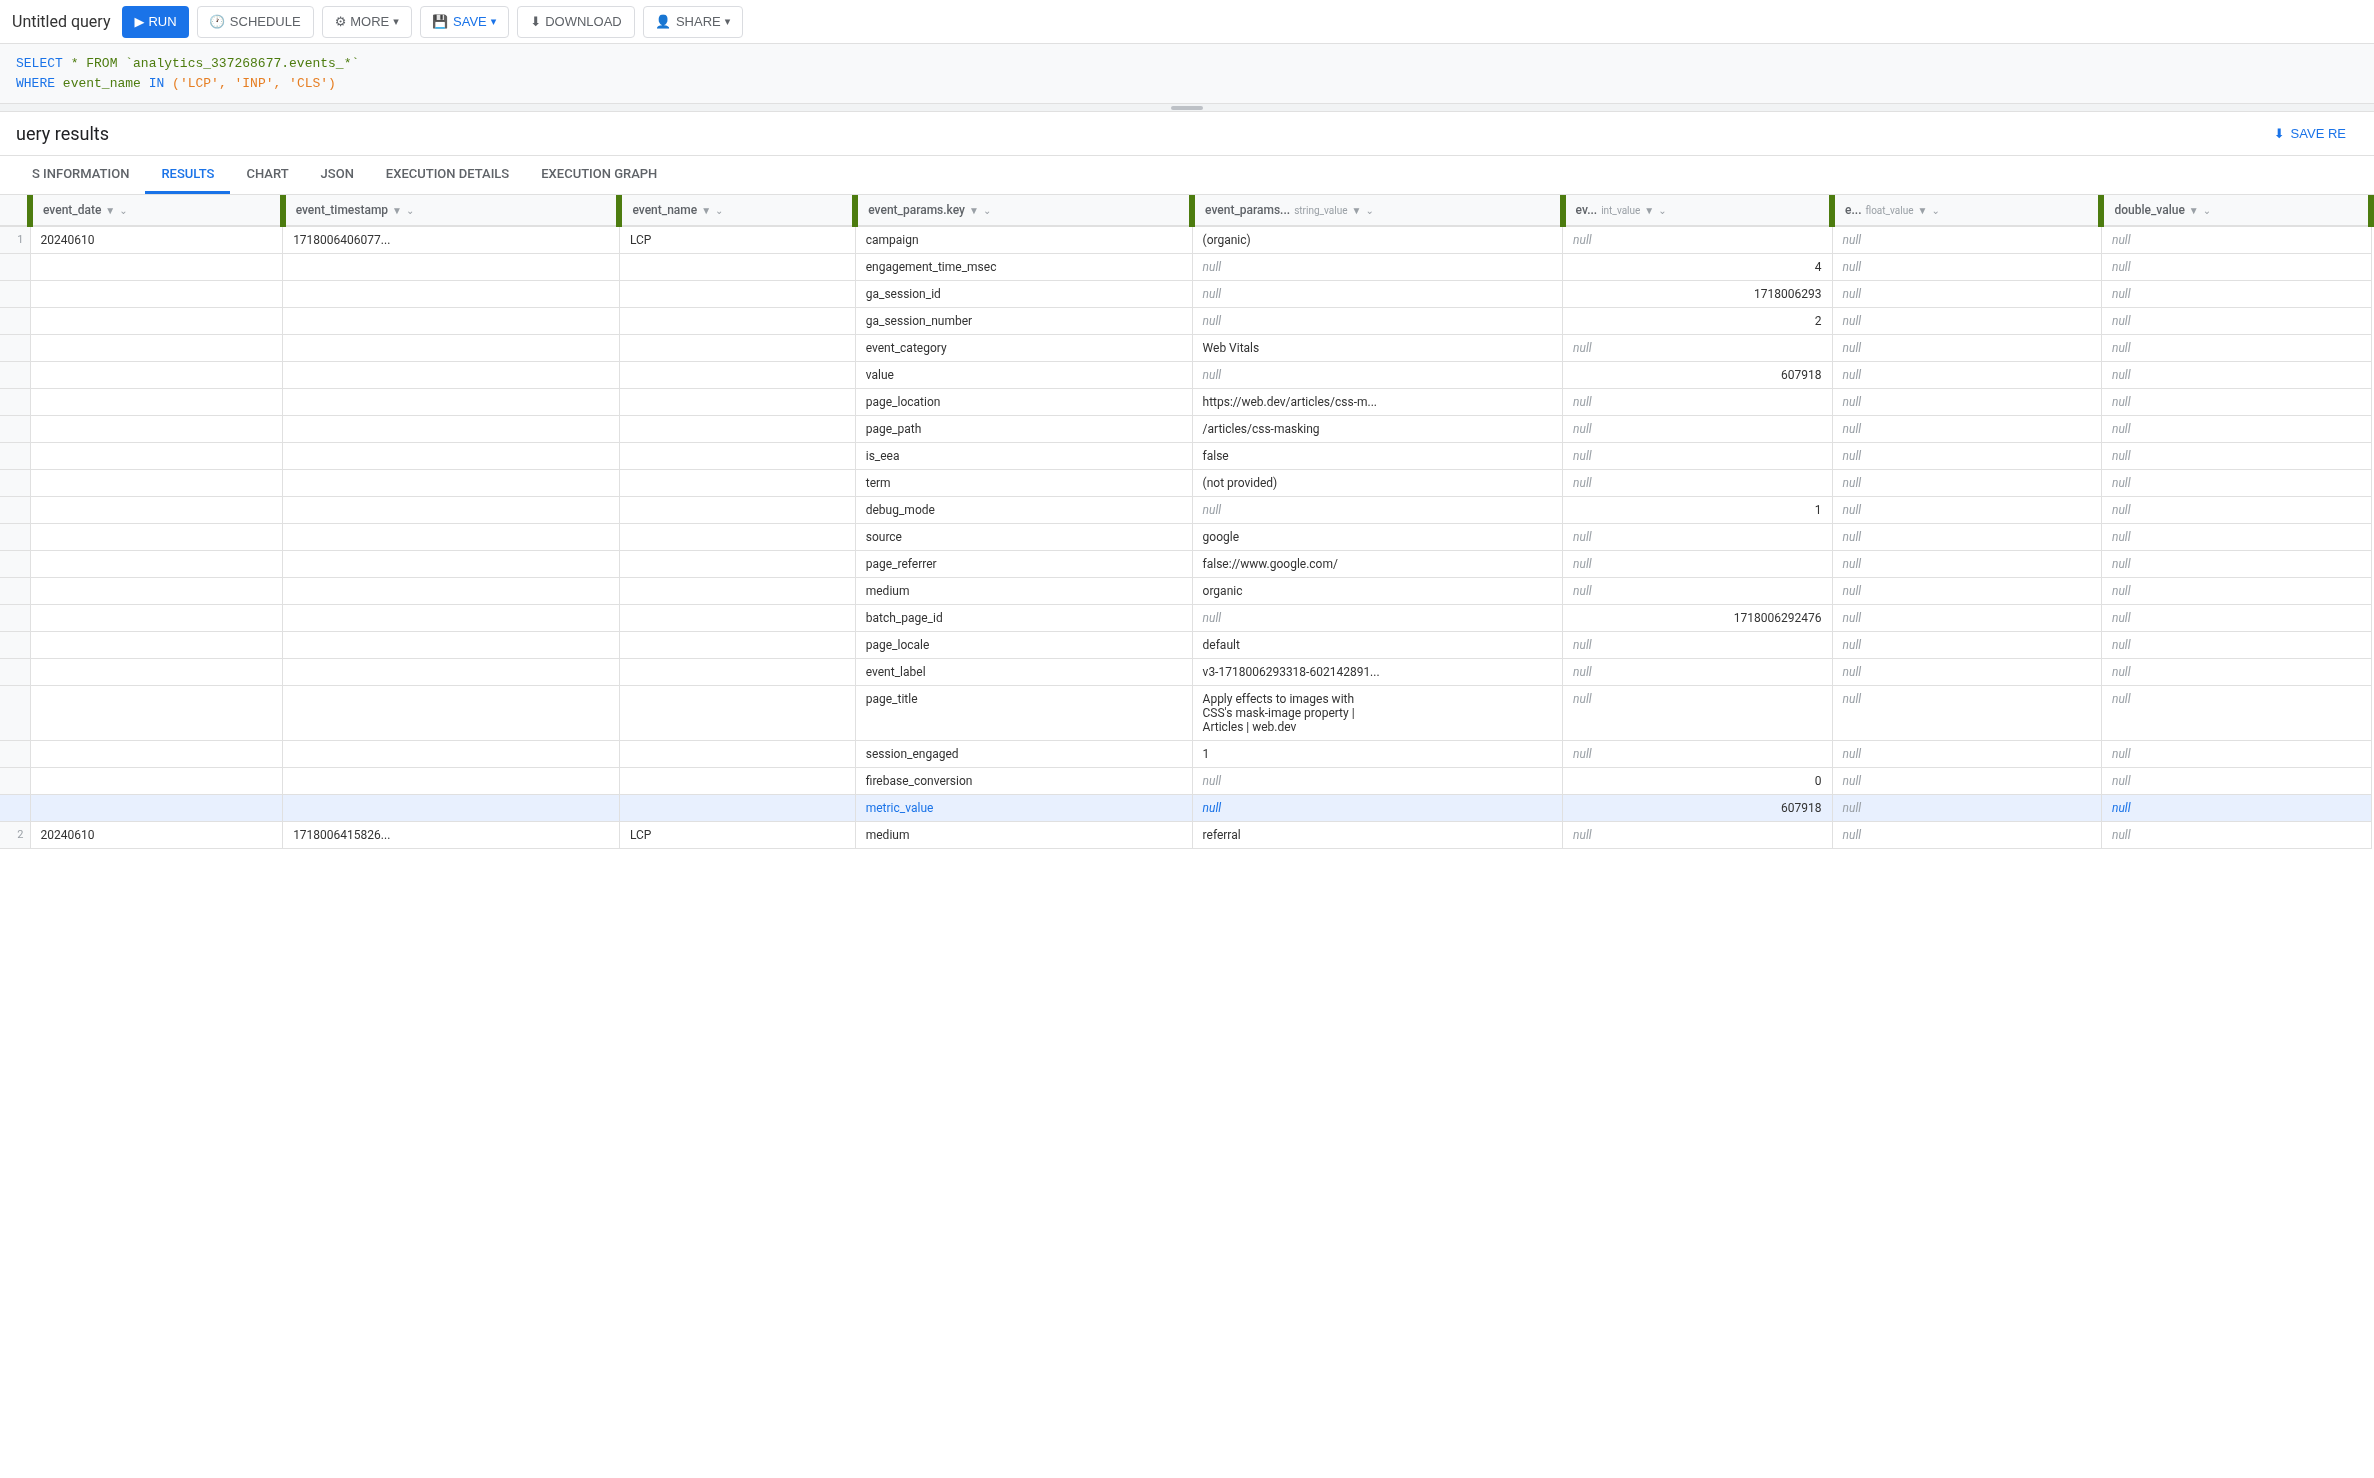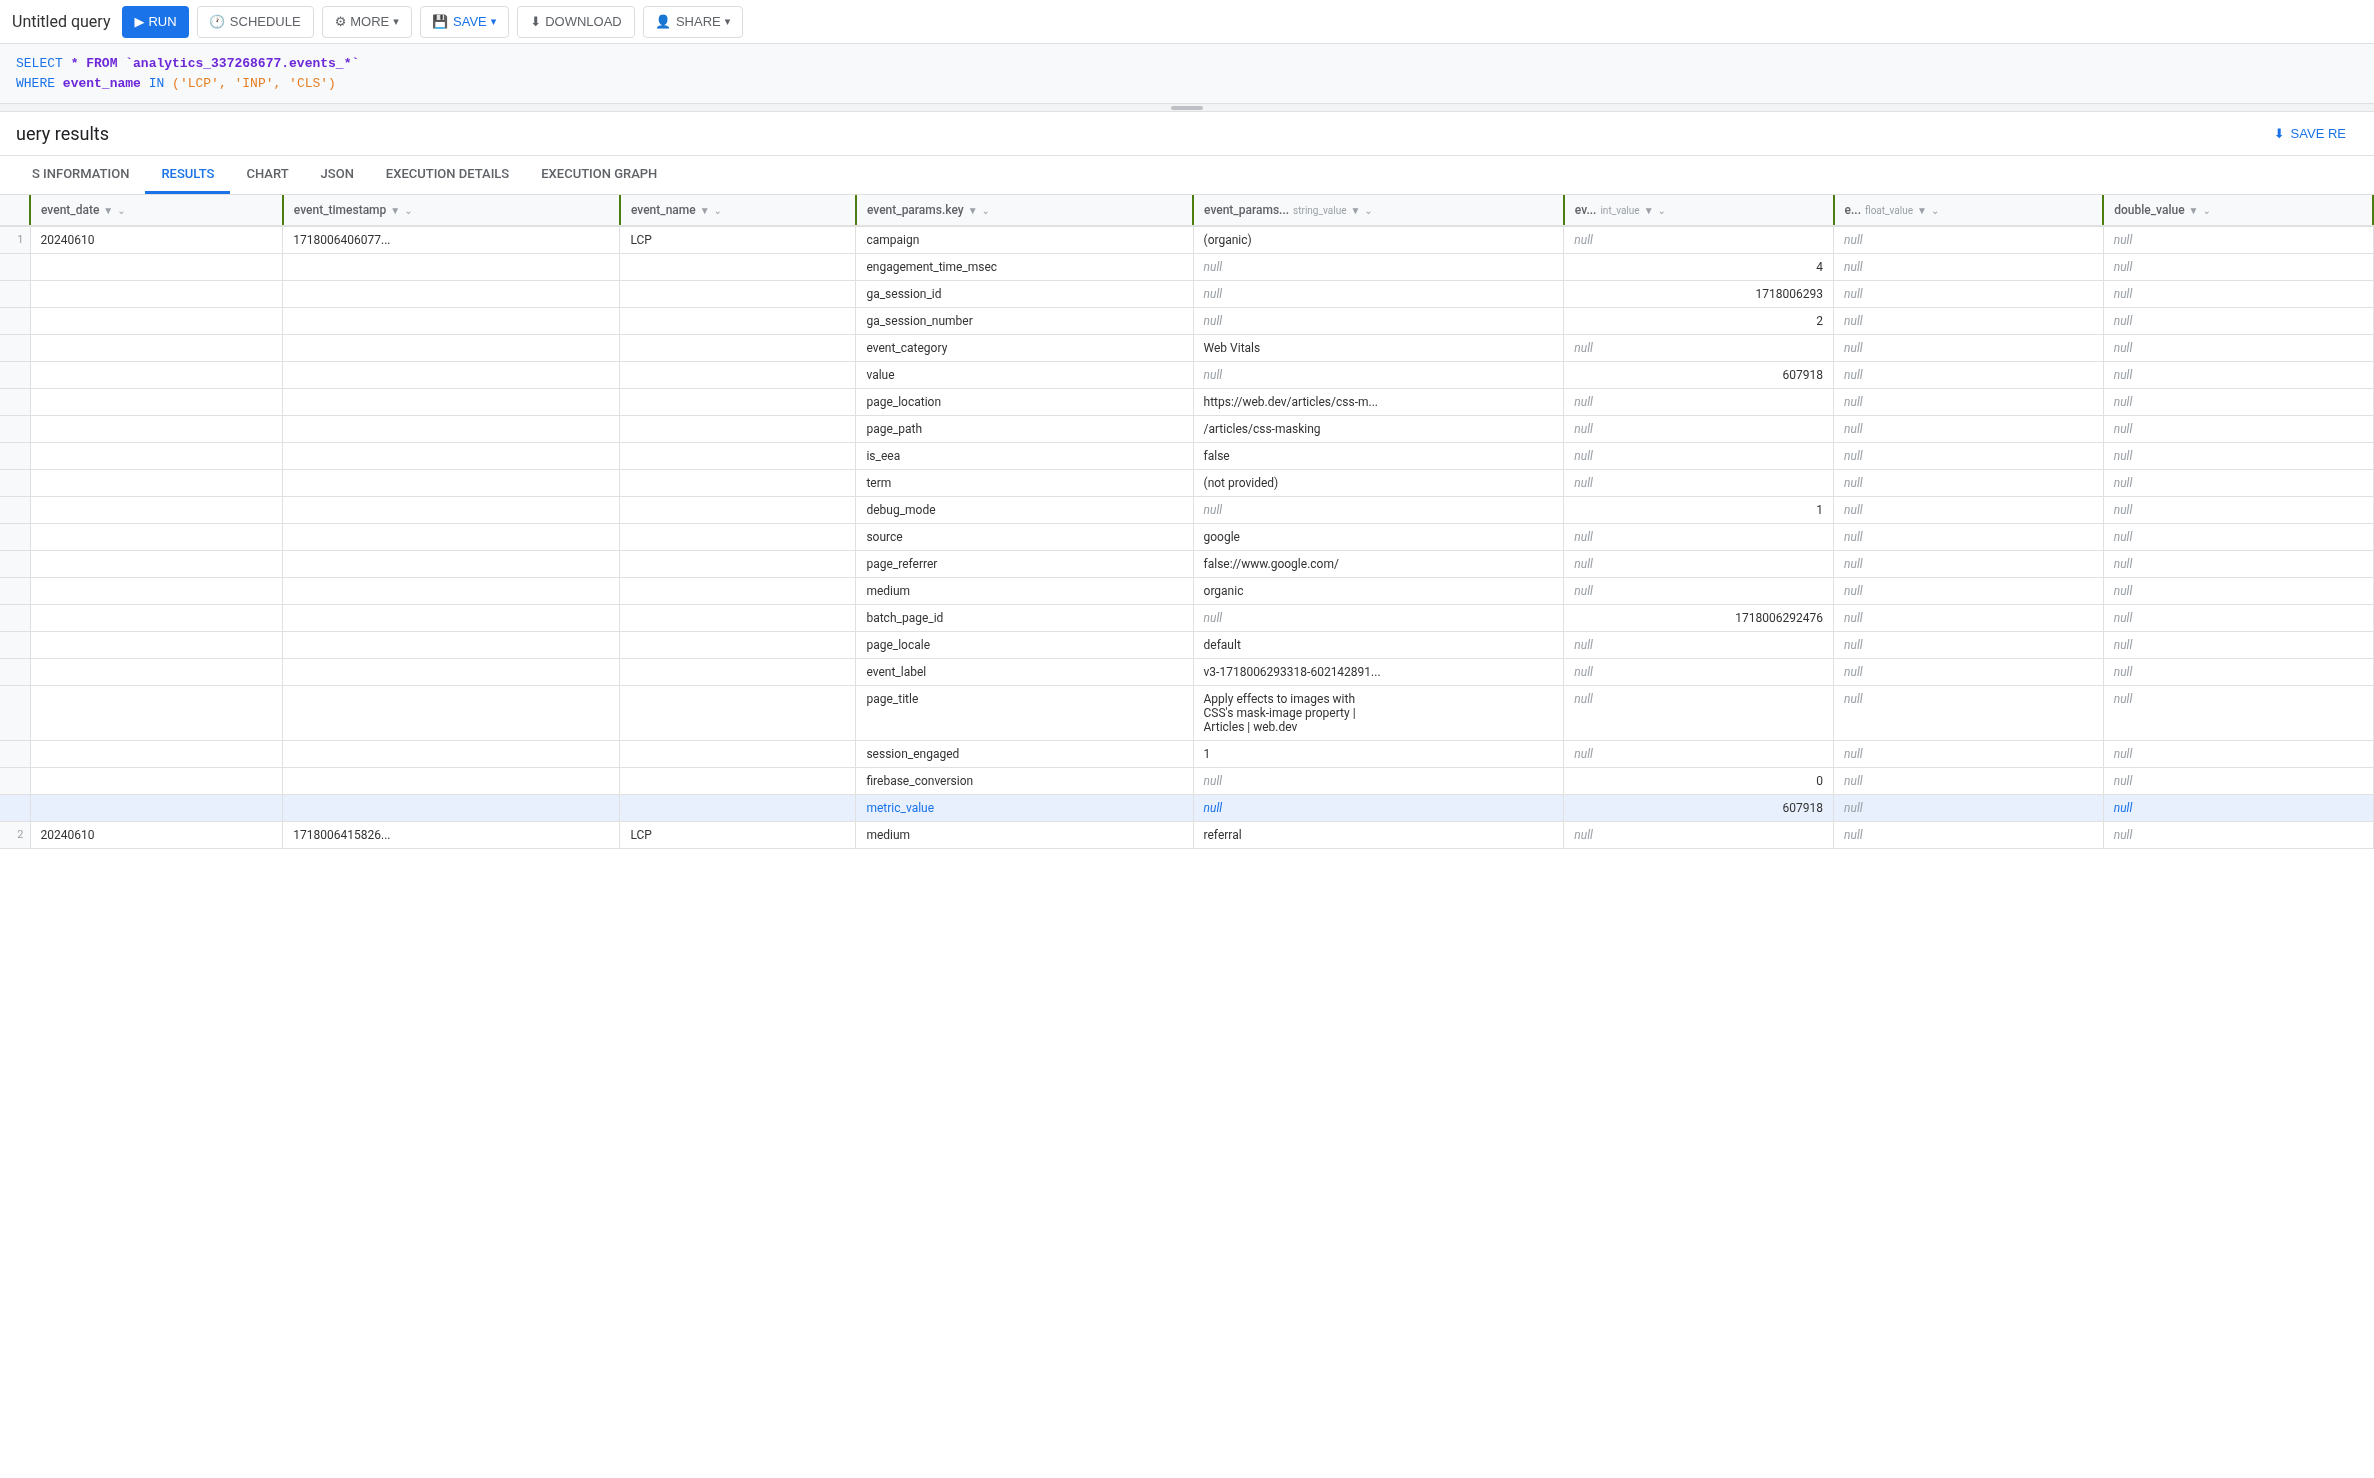--- a/index.html
+++ b/index.html
@@ -69,21 +69,21 @@
     .sql-area {
       background: #f8f9fa;
       padding: 10px 16px;
       font-family: 'Courier New', monospace;
       font-size: 13px;
       line-height: 1.5;
       border-bottom: 1px solid #e0e0e0;
     }
     .sql-keyword { color: #1a73e8; }
     .sql-string { color: #e67e22; }
-    .sql-plain { color: #6d28d9; font-weight: bold; }
+    .sql-plain { color: #4d7c0f; }
 
     
     .resize-handle {
       height: 8px;
       background: #f1f3f4;
       display: flex;
       align-items: center;
       justify-content: center;
       cursor: row-resize;
       border-bottom: 1px solid #e0e0e0;
@@ -157,21 +157,21 @@
     table {
       border-collapse: collapse;
       width: max-content;
       min-width: 100%;
     }
     thead th {
       position: sticky;
       top: 0;
       background: #f8f9fa;
       border-bottom: 2px solid #e0e0e0;
-      border-right: 2px solid #4d7c0f;
+      border-right: 6px solid #4d7c0f;
       padding: 8px 10px;
       font-size: 12px;
       font-weight: 500;
       color: #5f6368;
       white-space: nowrap;
       z-index: 2;
       min-width: 120px;
     }
     thead th .col-header {
       display: flex;

